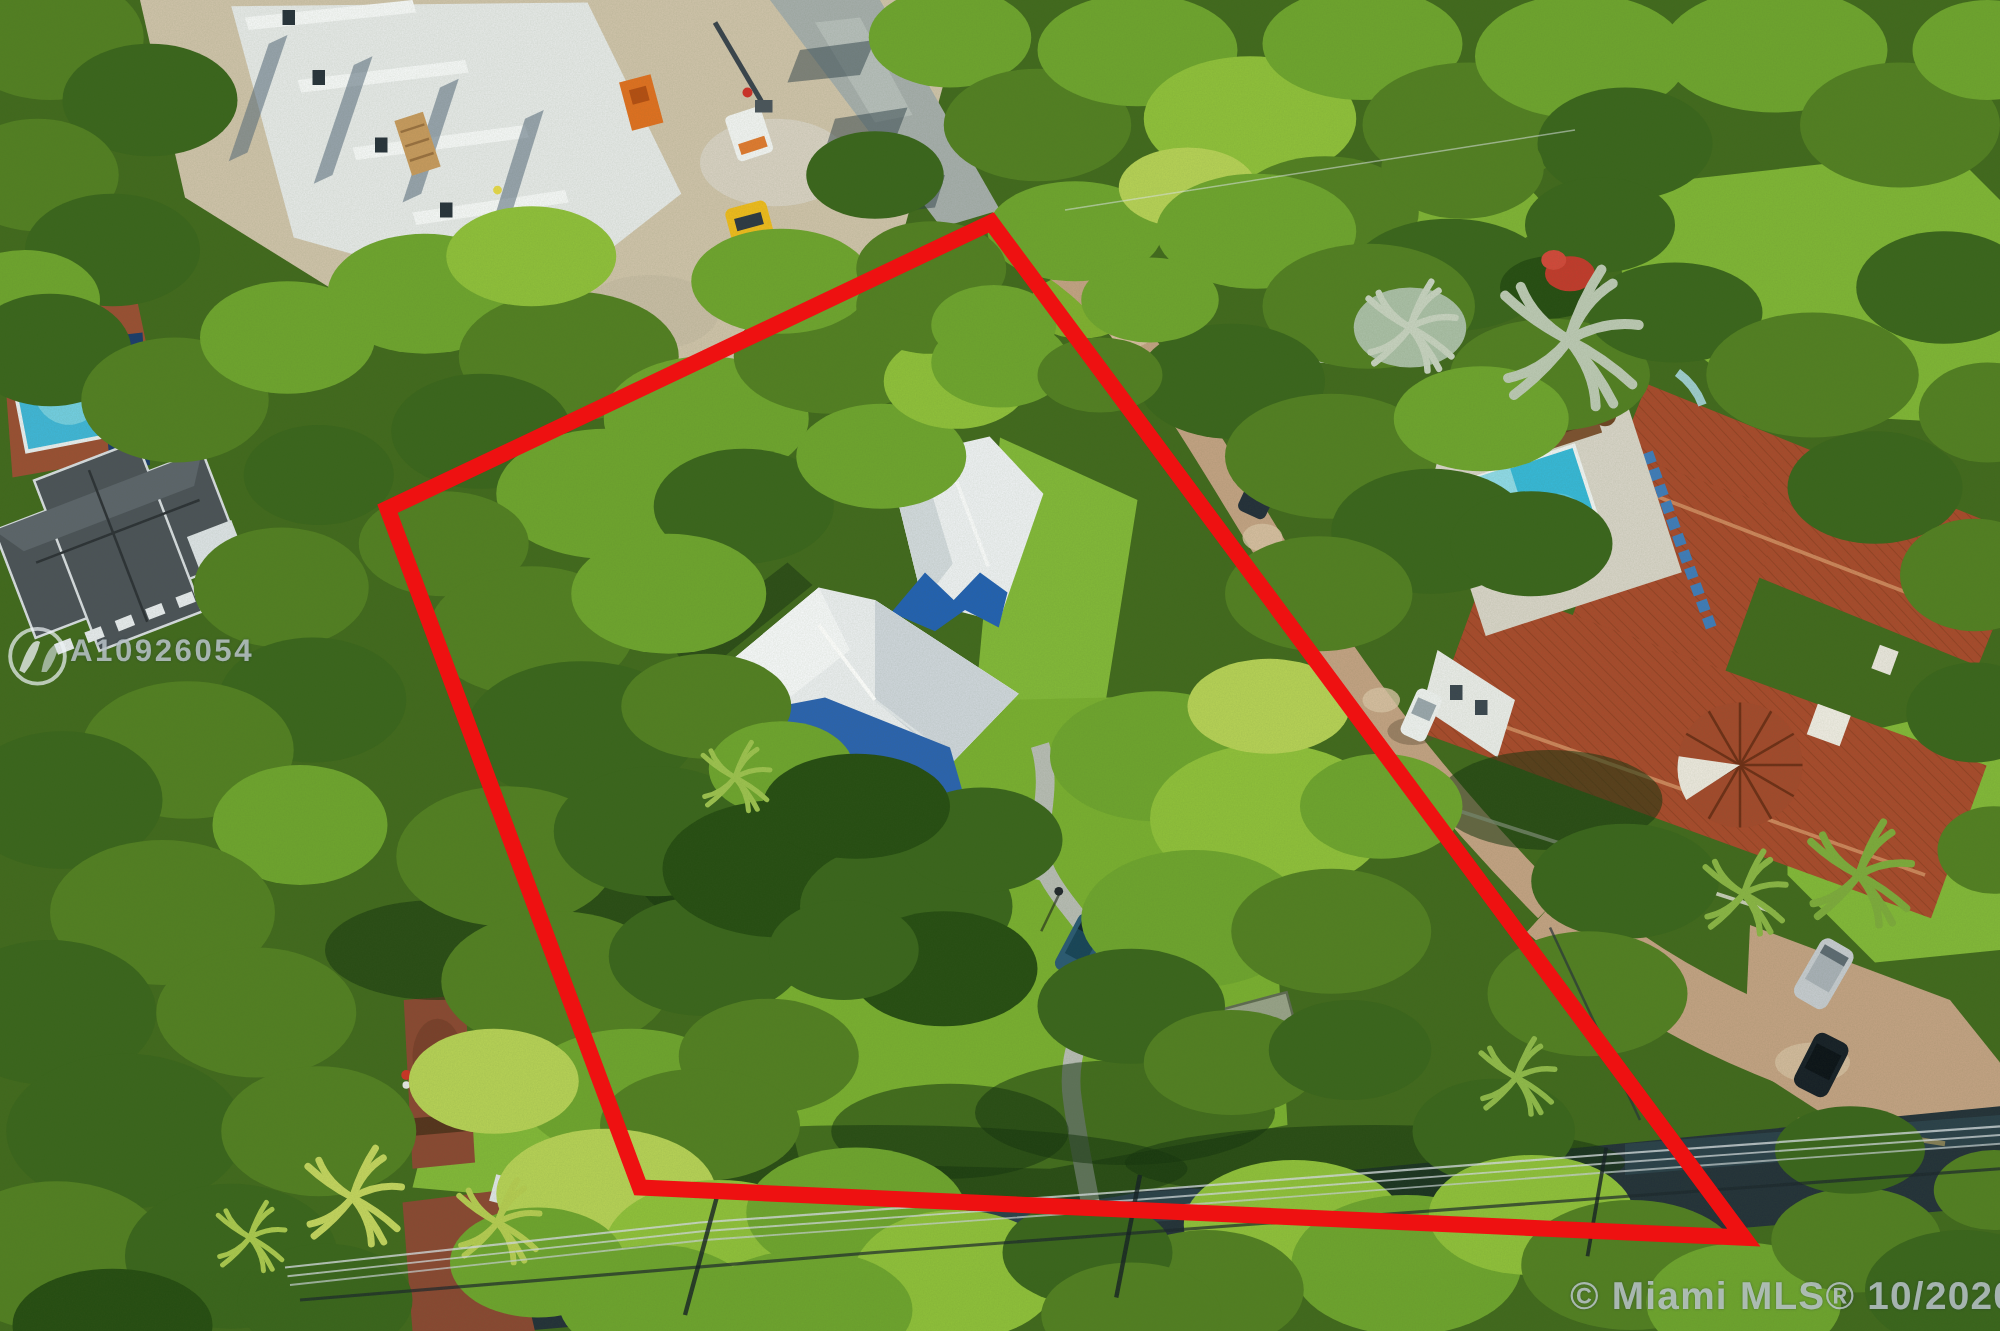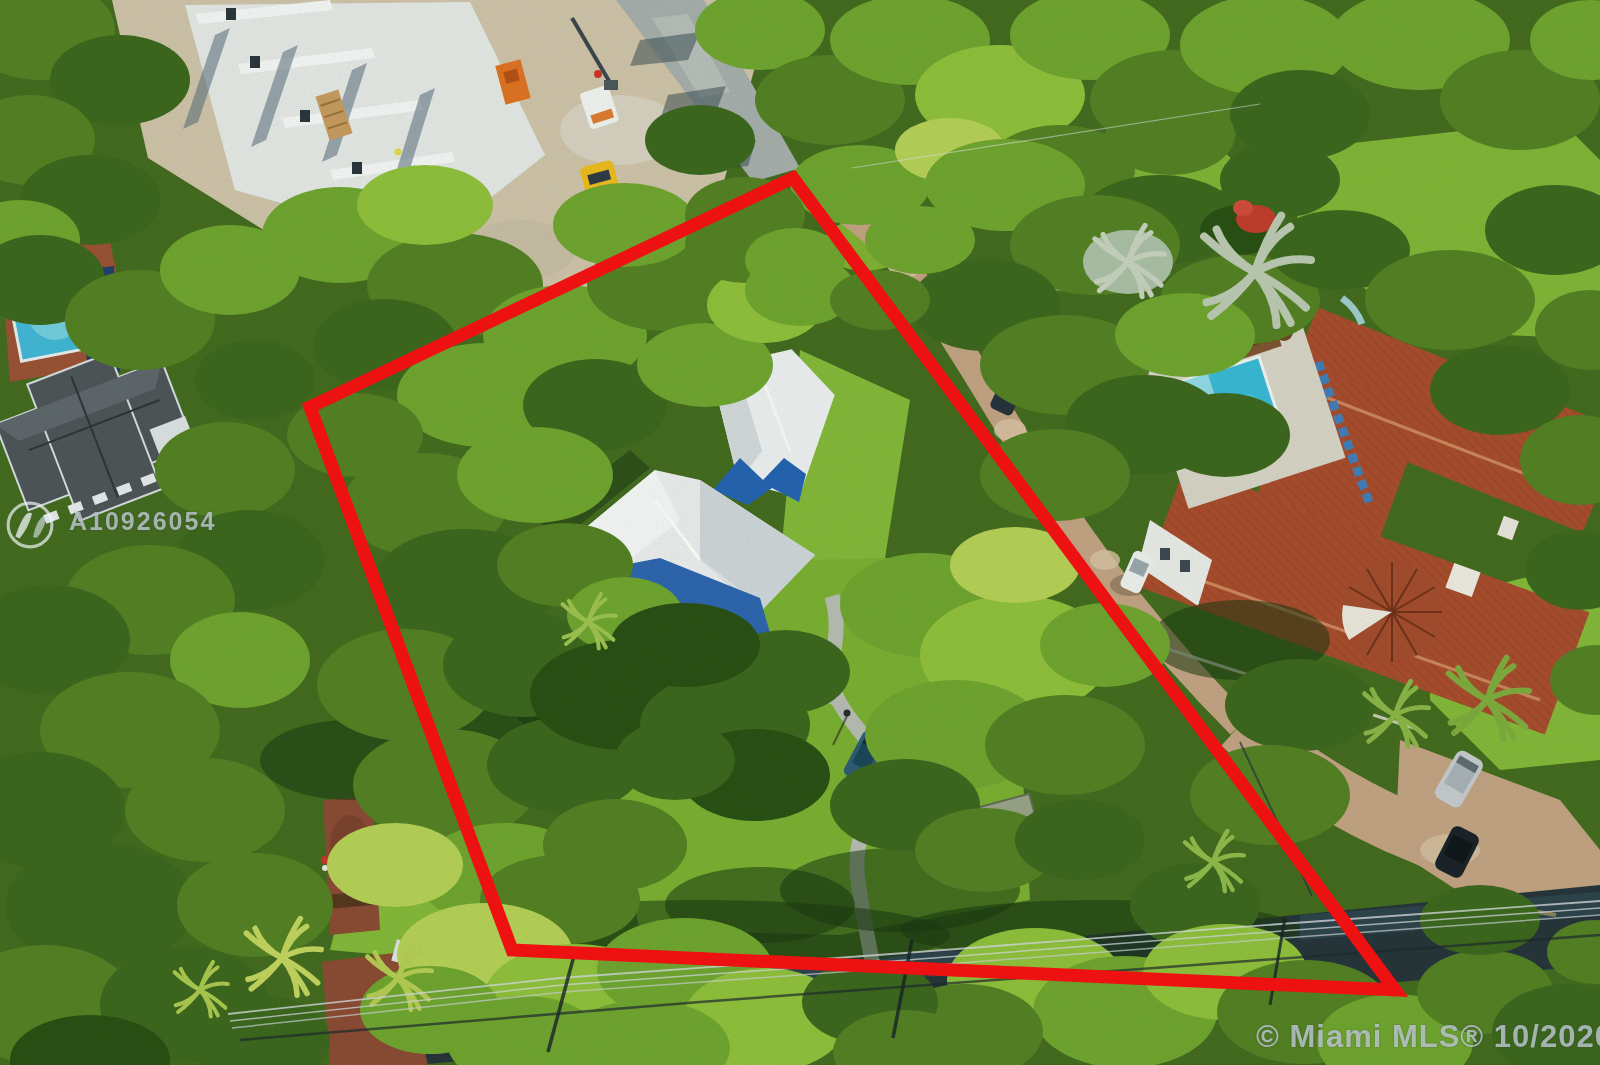--- a/index.html
+++ b/index.html
@@ -454,15 +454,15 @@
   <rect width="1600" height="1065" filter="url(#grain)" opacity=".55"></rect>
 
   <polygon fill="none" stroke-miterlimit="14" points="793,178 310,407 512,950 1395,990" stroke="#ee1111" stroke-width="13"></polygon>
 </svg>
 
   <svg id="wm-logo" viewBox="0 0 48 48">
     <circle cx="24" cy="24" r="21" fill="none" stroke="rgba(238,243,247,.7)" stroke-width="3"></circle>
     <path d="M10,35 Q19,8 26,13 Q23,26 14,37 Z" fill="rgba(240,244,248,.75)"></path>
     <path d="M27,36 Q30,17 41,13 Q38,28 31,36 Z" fill="rgba(222,230,236,.6)"></path>
   </svg>
-  <div id="wm-id" class="wm" style="color: rgba(198, 207, 214, 0.78); margin-left: 13px;">A10926054</div>
+  <div id="wm-id" class="wm" style="color: rgba(198, 207, 214, 0.78);">A10926054</div>
   <div id="wm-copy" class="wm" style="color: rgba(198, 207, 214, 0.78);">© Miami MLS® 10/2020</div>
 </div>
 
 </body></html>

